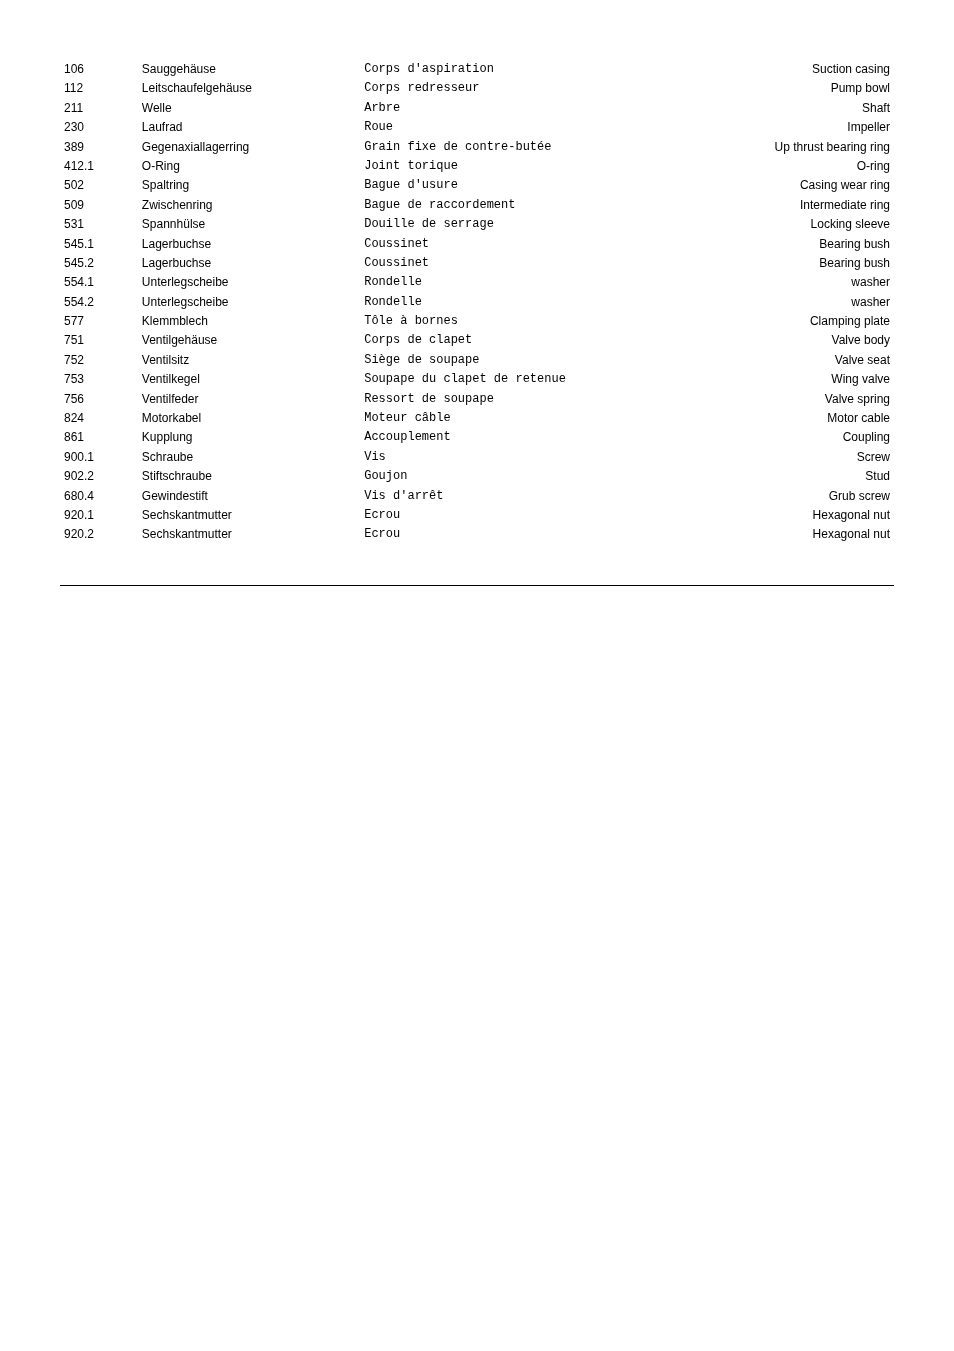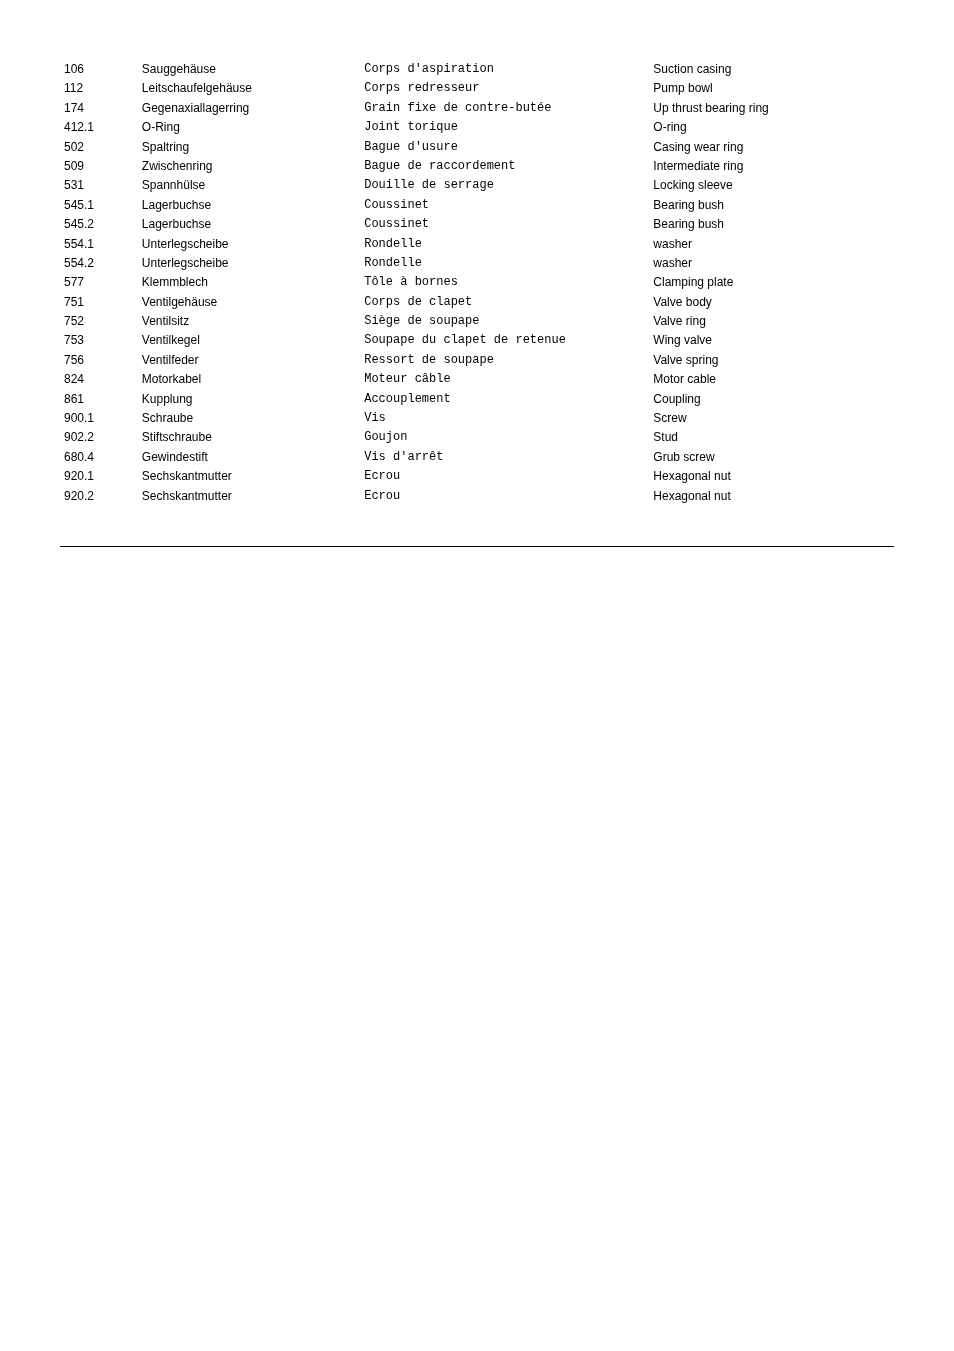--- a/index.html
+++ b/index.html
@@ -43,20 +43,21 @@
 
     .col-french {
       width: 260px;
       min-width: 260px;
       font-family: Liberation Mono, monospace;
     }
 
     .col-english {
       width: 220px;
       min-width: 220px;
+      text-align: right;
     }
 
     .footer-line {
       border-top: 1px solid #000;
       margin-top: 40px;
       padding-top: 4px;
     }
   </style>
 </head>
 <body>
@@ -69,21 +70,33 @@
         <td class="col-french">Corps d'aspiration</td>
         <td class="col-english">Suction casing</td>
       </tr>
       <tr>
         <td class="col-number">112</td>
         <td class="col-german">Leitschaufelgehäuse</td>
         <td class="col-french">Corps redresseur</td>
         <td class="col-english">Pump bowl</td>
       </tr>
       <tr>
-        <td class="col-number">174</td>
+        <td class="col-number">211</td>
+        <td class="col-german">Welle</td>
+        <td class="col-french">Arbre</td>
+        <td class="col-english">Shaft</td>
+      </tr>
+      <tr>
+        <td class="col-number">230</td>
+        <td class="col-german">Laufrad</td>
+        <td class="col-french">Roue</td>
+        <td class="col-english">Impeller</td>
+      </tr>
+      <tr>
+        <td class="col-number">389</td>
         <td class="col-german">Gegenaxiallagerring</td>
         <td class="col-french">Grain fixe de contre-butée</td>
         <td class="col-english">Up thrust bearing ring</td>
       </tr>
       <tr>
         <td class="col-number">412.1</td>
         <td class="col-german">O-Ring</td>
         <td class="col-french">Joint torique</td>
         <td class="col-english">O-ring</td>
       </tr>
@@ -138,21 +151,21 @@
       <tr>
         <td class="col-number">751</td>
         <td class="col-german">Ventilgehäuse</td>
         <td class="col-french">Corps de clapet</td>
         <td class="col-english">Valve body</td>
       </tr>
       <tr>
         <td class="col-number">752</td>
         <td class="col-german">Ventilsitz</td>
         <td class="col-french">Siège de soupape</td>
-        <td class="col-english">Valve ring</td>
+        <td class="col-english">Valve seat</td>
       </tr>
       <tr>
         <td class="col-number">753</td>
         <td class="col-german">Ventilkegel</td>
         <td class="col-french">Soupape du clapet de retenue</td>
         <td class="col-english">Wing valve</td>
       </tr>
       <tr>
         <td class="col-number">756</td>
         <td class="col-german">Ventilfeder</td>

